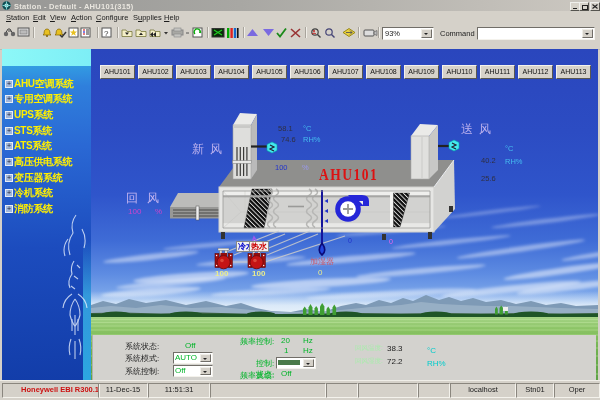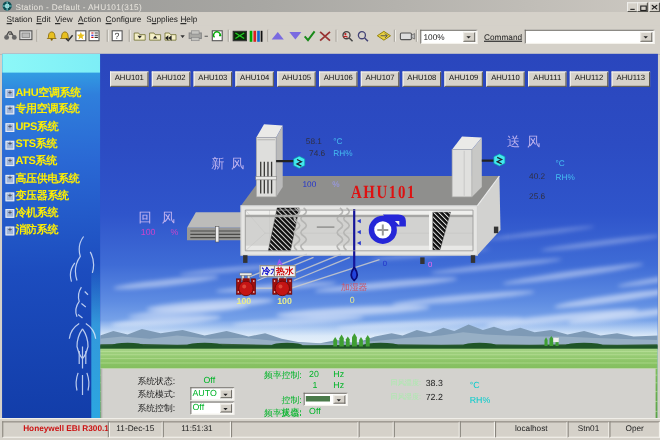--- a/index.html
+++ b/index.html
@@ -1,19 +1,19 @@
 <!DOCTYPE html>
 <html><head><meta charset="utf-8">
 <style>
 html,body{margin:0;padding:0;}
 body{width:600px;height:400px;overflow:hidden;font-family:"Liberation Sans",sans-serif;position:relative;background:#d4d0c8;}
 .abs{position:absolute;}
 #titlebar{left:0;top:0;width:600px;height:11px;background:linear-gradient(90deg,#979795 0%,#a8a7a3 40%,#ccc8c1 100%);}
 #title-ico{left:2px;top:1px;width:9px;height:9px;}
-#title-txt{left:14px;top:2px;font-size:7.5px;font-weight:normal;color:#e9e6df;letter-spacing:0.3px;}
+#title-txt{left:14px;top:2px;font-size:7.5px;font-weight:bold;color:#e9e6df;letter-spacing:0.3px;}
 .tbtn{top:2px;width:8px;height:7px;background:#d6d2ca;border:1px solid;border-color:#efefec #55544f #55544f #efefec;font-size:6px;line-height:5px;text-align:center;color:#111;}
 #menubar{left:0;top:11px;width:600px;height:12px;background:#d5d1c9;}
 .mi{top:13px;font-size:7.5px;color:#1c1c1c;}
 #toolbar{left:0;top:23px;width:600px;height:26px;background:#d5d1c9;border-bottom:1px solid #bdbab2;}
 .sep{top:27px;width:1px;height:11px;background:#a8a49c;border-right:1px solid #f0eee8;}
 .combo{background:#fff;border:1px solid;border-color:#716e68 #f4f2ec #f4f2ec #716e68;font-size:7px;color:#222;}
 .cbtn{position:absolute;right:1px;top:1px;bottom:1px;width:9px;background:#d5d1c9;border:1px solid;border-color:#f0eee8 #716e68 #716e68 #f0eee8;}
 .cbtn:after{content:"";position:absolute;left:2px;top:3px;border:2.5px solid transparent;border-top-color:#222;}
 #content{left:2px;top:49px;width:596px;height:331px;background:#2b4cc2;}
 #sidebar{left:0px;top:0px;width:89px;height:331px;background:linear-gradient(178deg,#35b6e8 0%,#2f7fdc 12%,#2a68d4 30%,#1c4cbe 60%,#123da9 100%);overflow:hidden;}
@@ -132,22 +132,22 @@
     <circle cx="329" cy="7" r="3.2" fill="none" stroke="#447" stroke-width="1.2"></circle>
       <path d="M331.5 9.5 l3 3" stroke="#447" stroke-width="1.4"></path>
 
     <path d="M343 7.5 l6 -4 l6 4 l-6 4 Z" fill="#e8d040" stroke="#887700" stroke-width="0.8"></path>
       <path d="M346 7.5 h6 M350 5.5 l2 2 l-2 2" stroke="#555" stroke-width="0.9" fill="none"></path>
 
     <rect x="364" y="5" width="10" height="6" rx="1" fill="#ddd" stroke="#555"></rect>
       <path d="M374 7 l3 -1.5 v5 l-3 -1.5 Z" fill="#bbb" stroke="#555" stroke-width="0.6"></path>
   </g>
 </svg>
-<div class="abs combo" style="left:382px;top:27px;width:50px;height:11px;"><span style="position:relative;top:1px;left:2px;font-size:7.5px;">100%</span><span class="cbtn"></span></div>
-<div class="abs" style="left:440px;top:29px;font-size:7.5px;color:#222;text-decoration:underline;">Command</div>
+<div class="abs combo" style="left:382px;top:27px;width:50px;height:11px;"><span style="position:relative;top:1px;left:2px;font-size:7.5px;">93%</span><span class="cbtn"></span></div>
+<div class="abs" style="left:440px;top:29px;font-size:7.5px;color:#222;">Command</div>
 <div class="abs combo" style="left:477px;top:27px;width:116px;height:11px;">
     <span class="cbtn"></span>
   </div>
 <div class="abs sep" style="left:33px;"></div>
 <div class="abs sep" style="left:97px;"></div>
 <div class="abs sep" style="left:117px;"></div>
 <div class="abs sep" style="left:207px;"></div>
 <div class="abs sep" style="left:243px;"></div>
 <div class="abs sep" style="left:305px;"></div>
 <div class="abs sep" style="left:358px;"></div>

